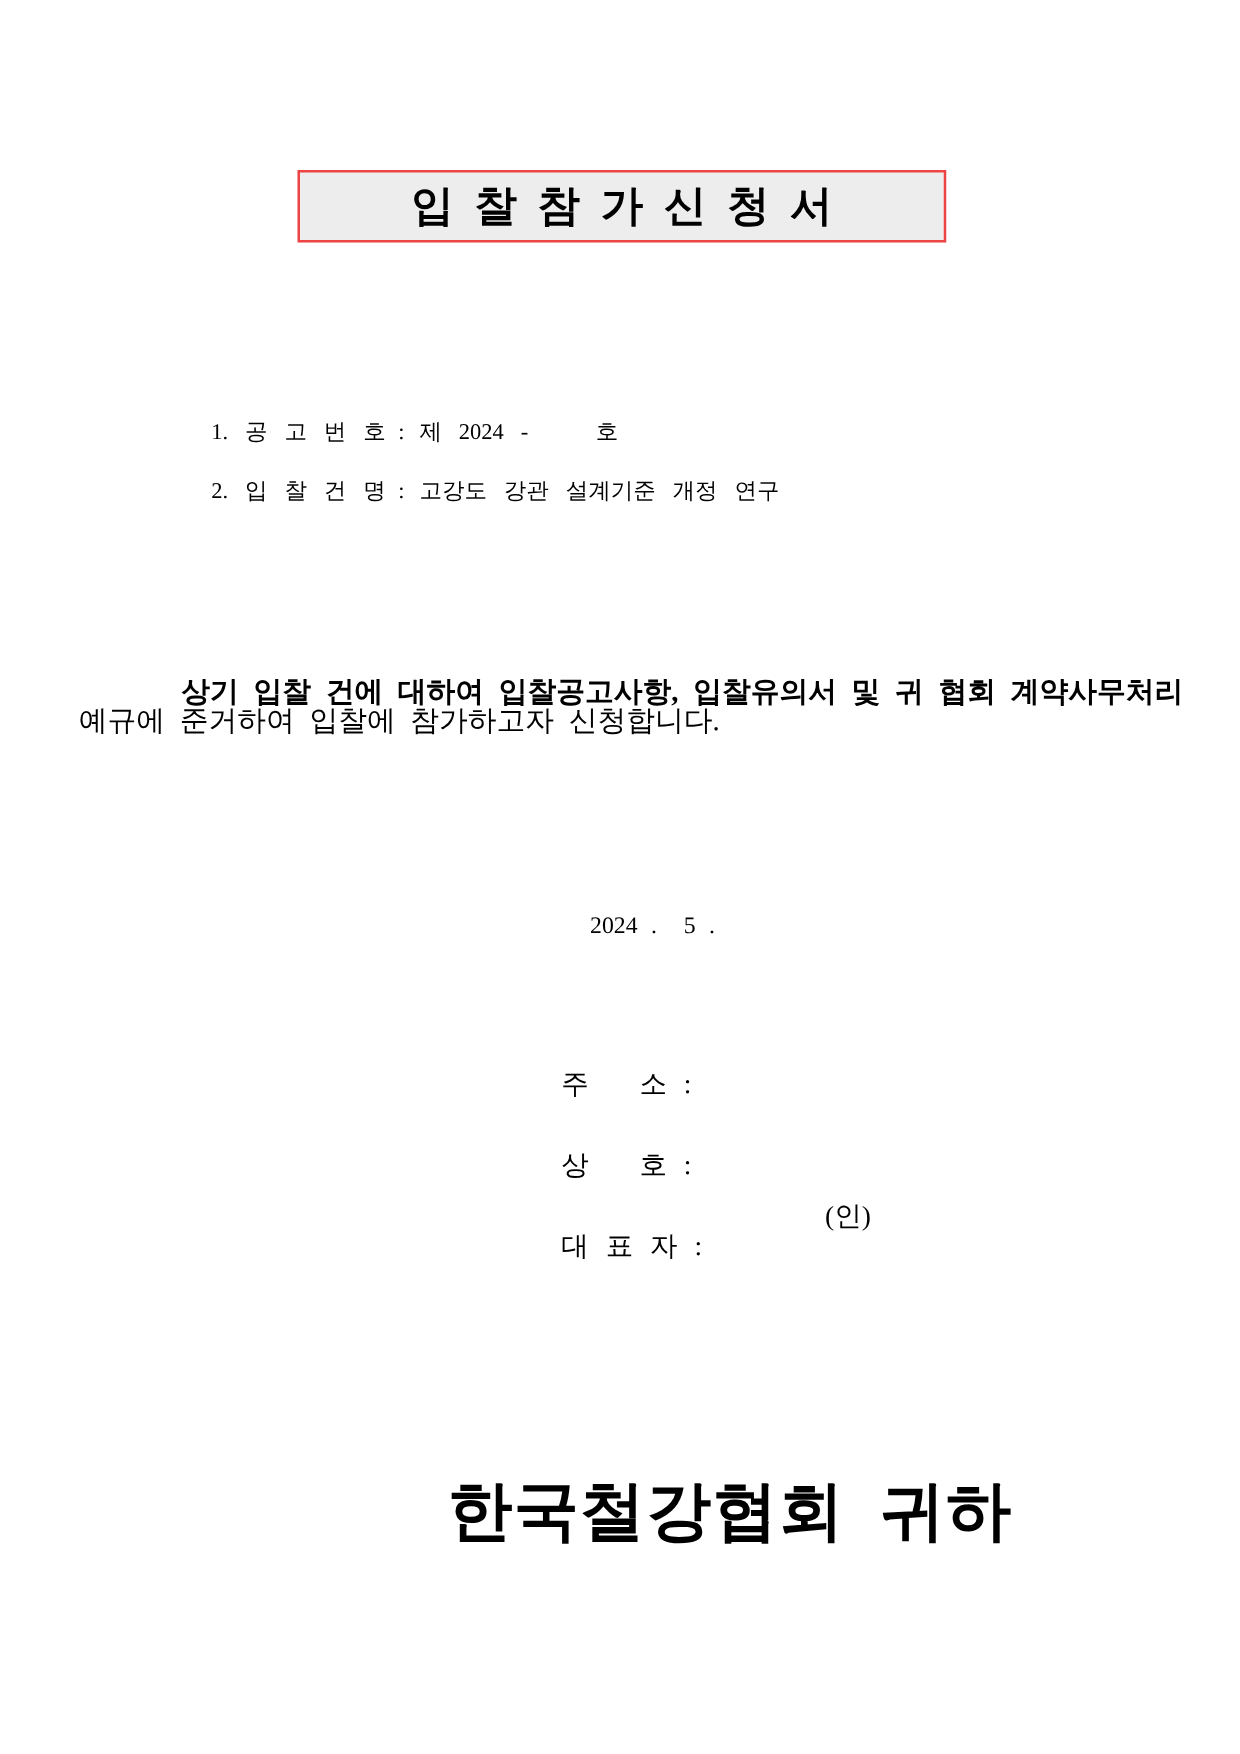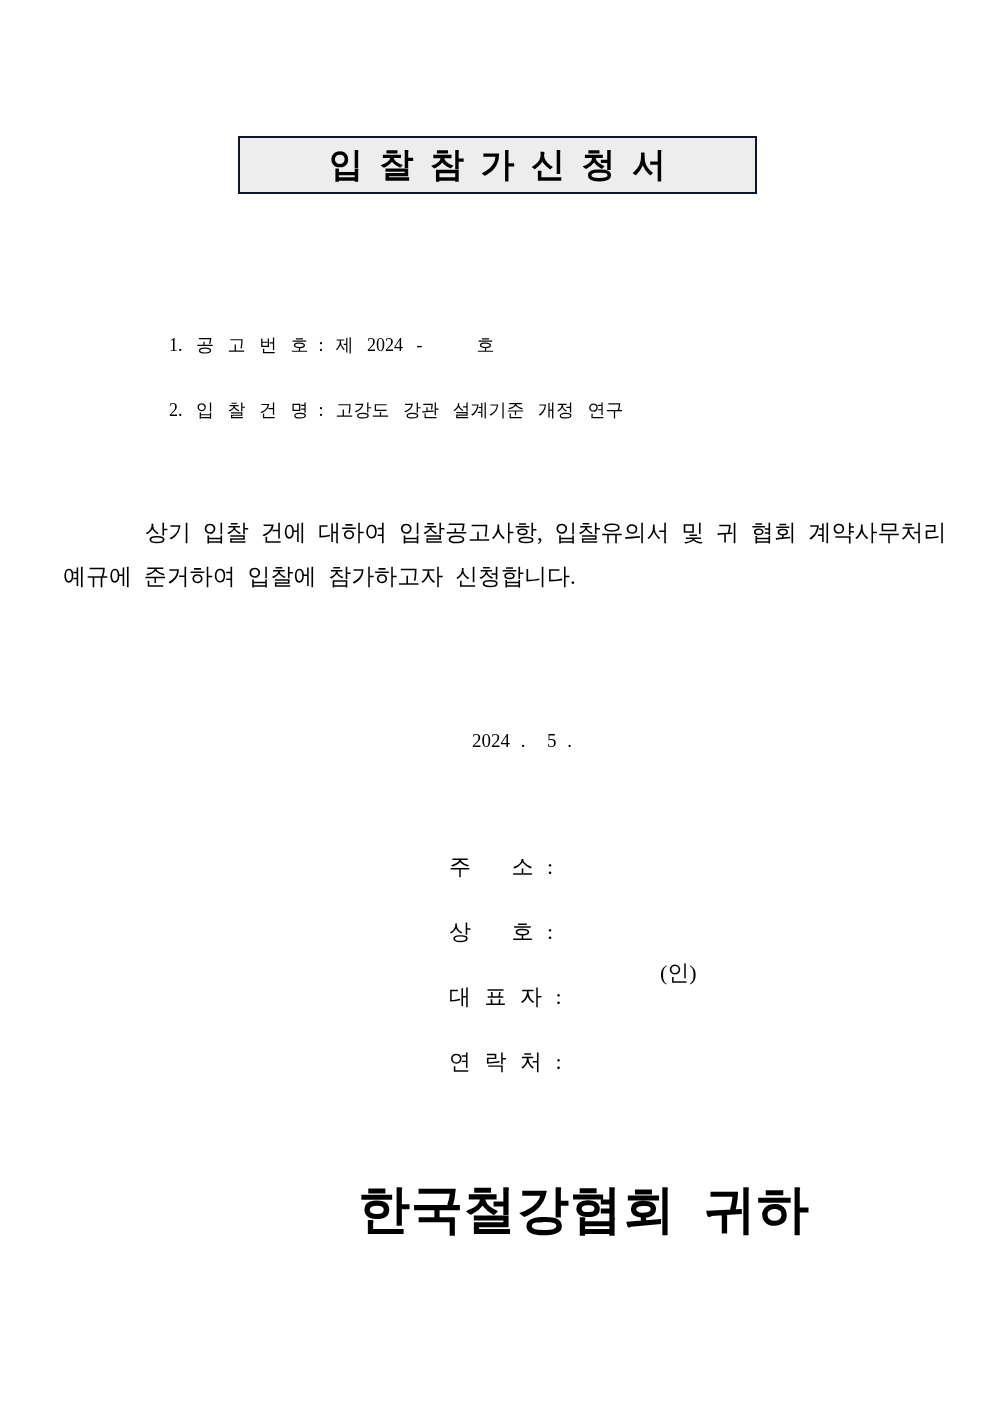--- a/index.html
+++ b/index.html
@@ -16,51 +16,51 @@
     font-family: "Liberation Serif", "DejaVu Serif", serif;
     overflow: hidden;
   }
   .title-box {
     position: absolute;
     left: 238px;
     top: 136px;
     width: 515px;
     height: 54px;
     background: #ededed;
-    border: 2px solid #0f172a;
+    border: 2px solid #ef4444;
     display: flex;
     align-items: center;
     justify-content: center;
   }
   .title-text {
     font-size: 34px;
     font-weight: bold;
     letter-spacing: 4px;
     text-indent: 4px;
     white-space: pre;
   }
   .item-line {
     position: absolute;
     left: 115px;
     font-size: 18px;
     line-height: 1.1;
     white-space: pre;
     word-spacing: 9px;
   }
   #item-1 { top: 316px; }
-  #item-2 { top: 381px; }
+  #item-2 { top: 363px; }
   .item-sep { margin: 0 12px 0 10px; }
   .body-line {
     position: absolute;
     font-size: 23px;
     line-height: 1.1;
     white-space: pre;
     word-spacing: 6px;
   }
-  #body-line-1 { left: 145px; top: 520px; }
+  #body-line-1 { left: 145px; top: 541px; font-weight: bold; }
   #body-line-2 { left: 63px;  top: 548px; margin-top: 16px; }
   .date-line {
     position: absolute;
     left: 472px;
     top: 731px;
     font-size: 19px;
     line-height: 1.1;
     white-space: pre;
     word-spacing: 6px;
   }
@@ -123,19 +123,16 @@
 
   <div class="field-row" id="field-address">
     <span>주   소 :</span>
   </div>
 
   <div class="field-row" id="field-representative">
     <span>대 표 자 :</span>
     <span class="seal">(인)</span>
   </div>
 
-  <div class="field-row" id="field-contact">
-    <span>연 락 처 :</span>
-  </div>
 
   <div class="recipient-line">한국철강협회  귀하</div>
 
 </div>
 
 </body></html>

